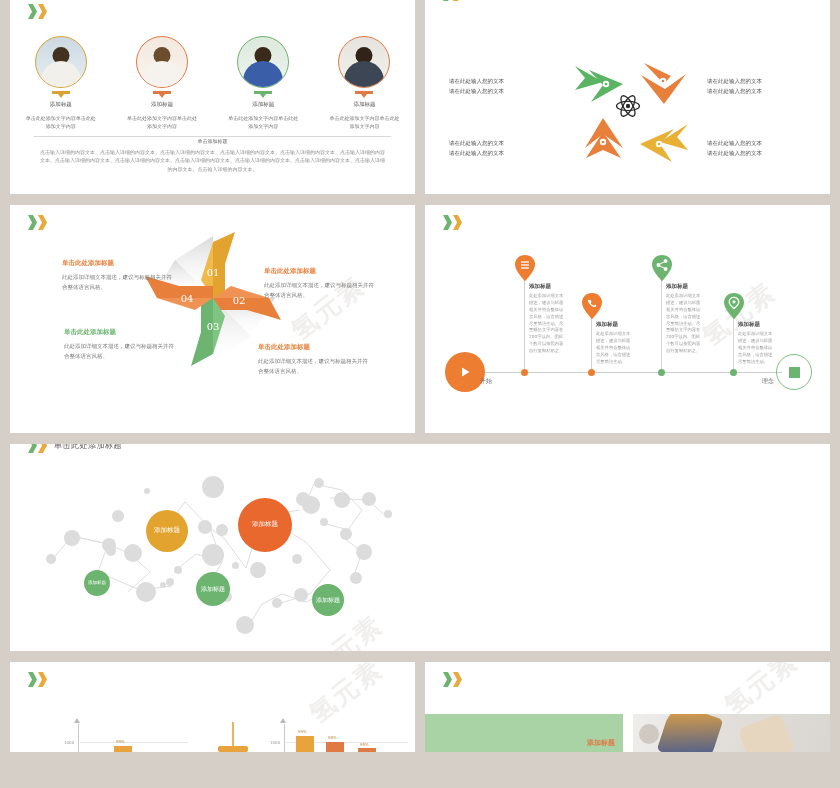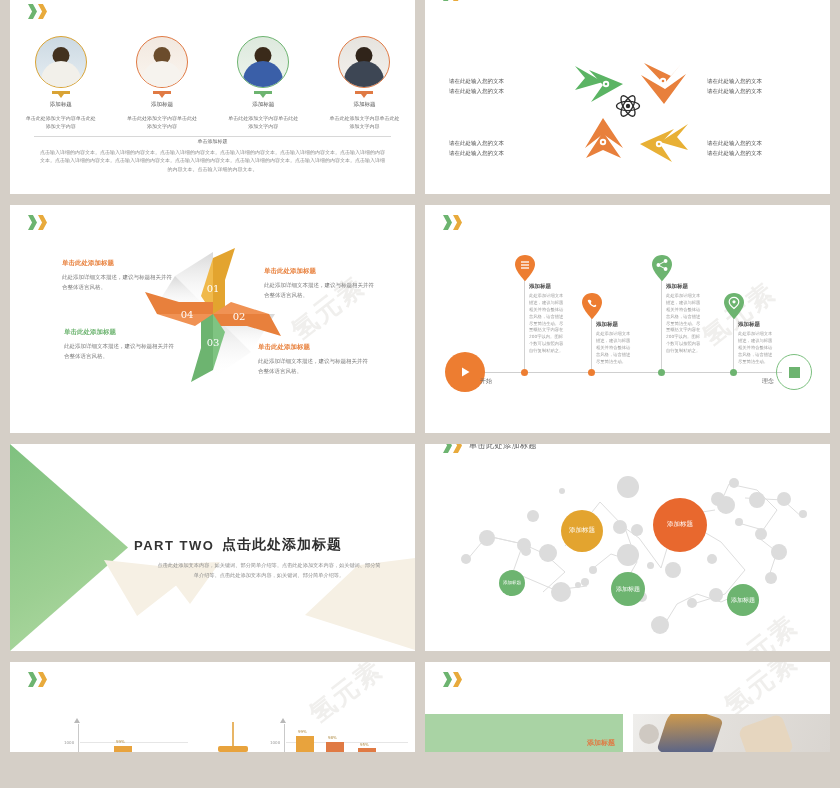--- a/index.html
+++ b/index.html
@@ -109,21 +109,21 @@
   .arw { position: absolute; width: 52px; height: 44px; }
   .arw svg { width: 100%; height: 100%; display: block; }
   .arw-tl { left: 148px; top: 42px; }
   .arw-tr { left: 213px; top: 40px; }
   .arw-bl { left: 152px; top: 94px; }
   .arw-br { left: 213px; top: 100px; }
   .arw-txt { position: absolute; font-size: 5.5px; color: #4f4f4f; line-height: 1.85; }
   .arw-txt.r { text-align: left; }
 
   
-  .pin-wrap { position: absolute; left: 50%; top: 112px; transform: translate(-50%,-50%); text-decoration: underline; }
+  .pin-wrap { position: absolute; left: 50%; top: 96px; transform: translate(-50%,-50%); text-decoration: underline; }
   .pw-num { fill: #fff; font-size: 10px; font-family: "DejaVu Serif", serif; }
   .pw-box { position: absolute; width: 110px; }
   .pw-h { font-size: 6.5px; font-weight: bold; margin-bottom: 5px; }
   .pw-p { font-size: 5.5px; color: #7b7b7b; line-height: 1.8; }
   .pw-1 { left: 52px; top: 54px; text-align: left; }
   .pw-2 { left: 254px; top: 62px; text-align: left; }
   .pw-3 { left: 54px; top: 123px; text-align: left; }
   .pw-4 { left: 248px; top: 138px; text-align: left; }
   .c-orange { color: #e8803c; } .c-green { color: #6db470; }
 
@@ -506,30 +506,20 @@
       </div>
       <div class="tl-item" style="left:313px; top:116px;">
         <div class="tl-h">添加标题</div>
         <div class="tl-p">此处添加详细文本描述，建议与标题相关并符合整体语言风格，语言描述尽量简洁生动。</div>
       </div>
     </div>
   </div>
 
   <div class="row row-3">
 
-    <div class="slide">
-      <div class="tri-main"></div>
-      <div class="tri-soft" style="left:94px; top:116px; width:92px; height:56px; clip-path:polygon(0 0,100% 18%,36% 100%);"></div>
-      <div class="tri-soft" style="left:150px; top:118px; width:60px; height:42px; clip-path:polygon(0 6%,100% 0,50% 100%);"></div>
-      <div class="tri-soft" style="right:0; top:114px; width:110px; height:92px; clip-path:polygon(100% 0,100% 100%,0 62%,48% 8%);"></div>
-
-      <div class="pt-label">PART  TWO</div>
-      <div class="pt-title">点击此处添加标题</div>
-      <div class="pt-body">点击此处添加文本内容，如关键词、部分简单介绍等。点击此处添加文本内容，如关键词、部分简单介绍等。点击此处添加文本内容，如关键词、部分简单介绍等。</div>
-    </div>
 
     <div class="slide">
       <div class="chev" style="left:18px; top:-6px;">
         <i class="g"></i>
           <i class="y"></i>
       </div>
       <div class="slide-title" style="left:44px; top:-4px;">单击此处添加标题</div>
       <div class="wm" style="left:294px; top:186px;">氢元素</div>
 
       <div class="net">

